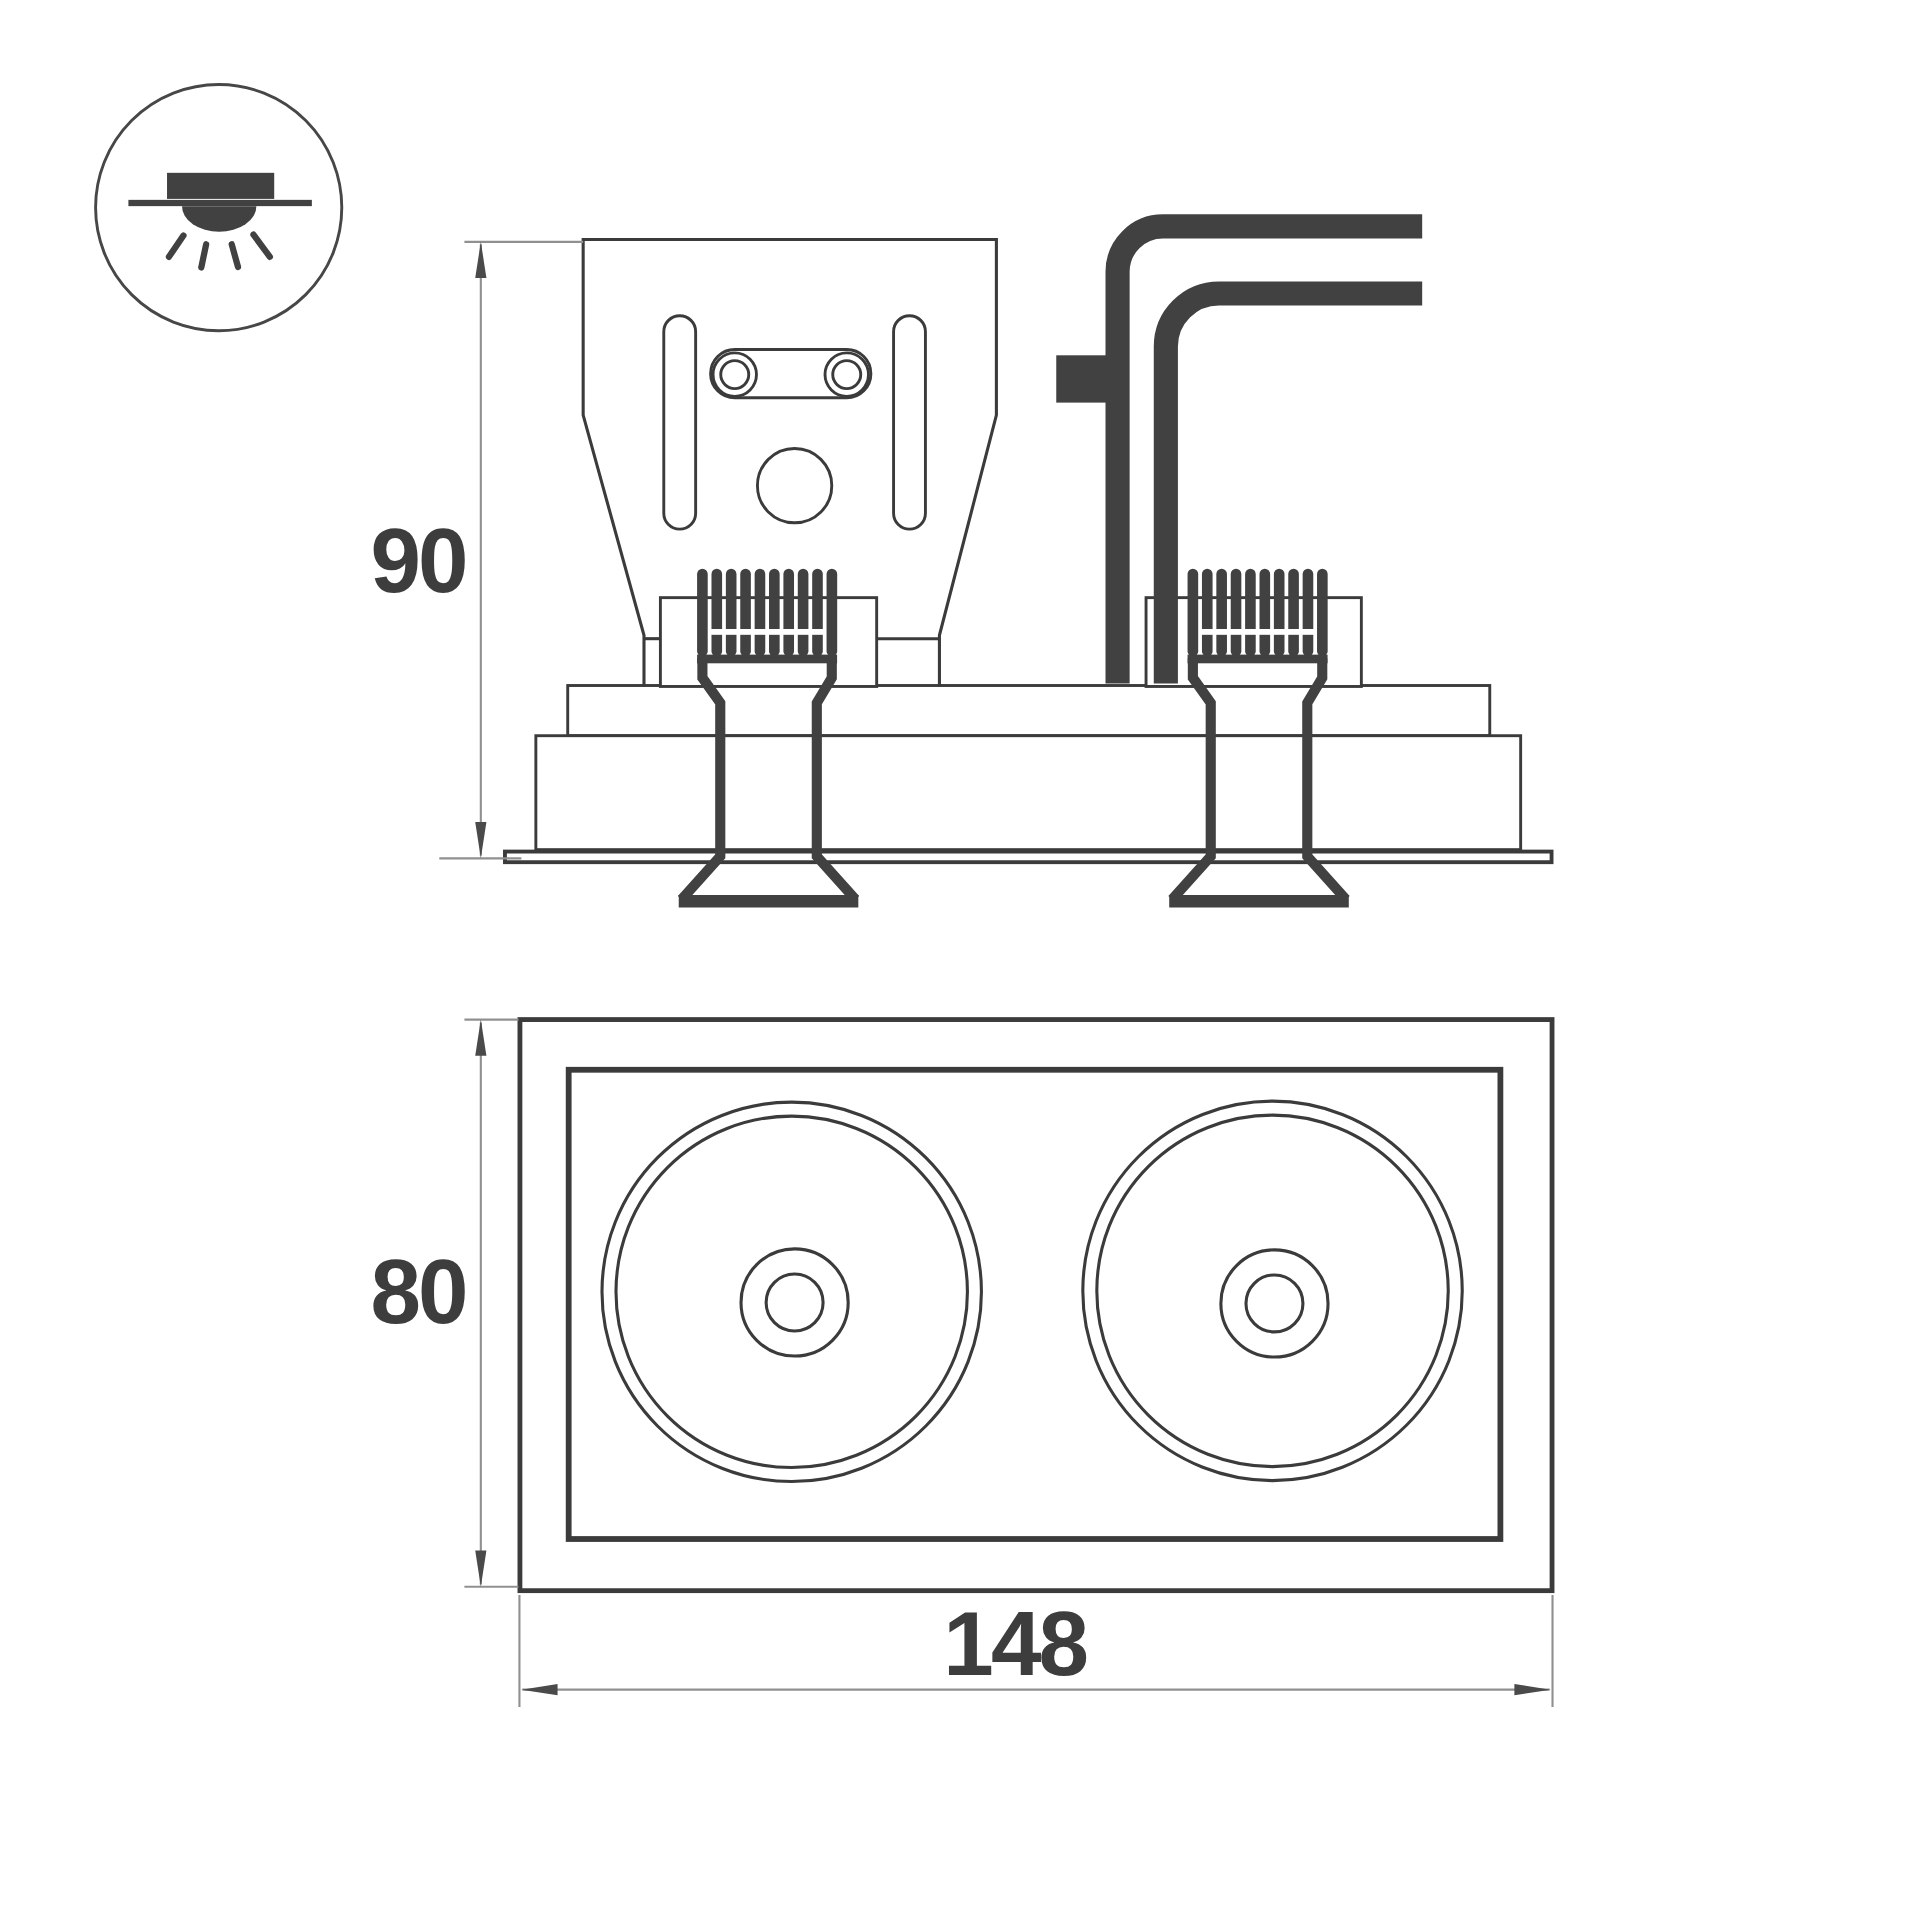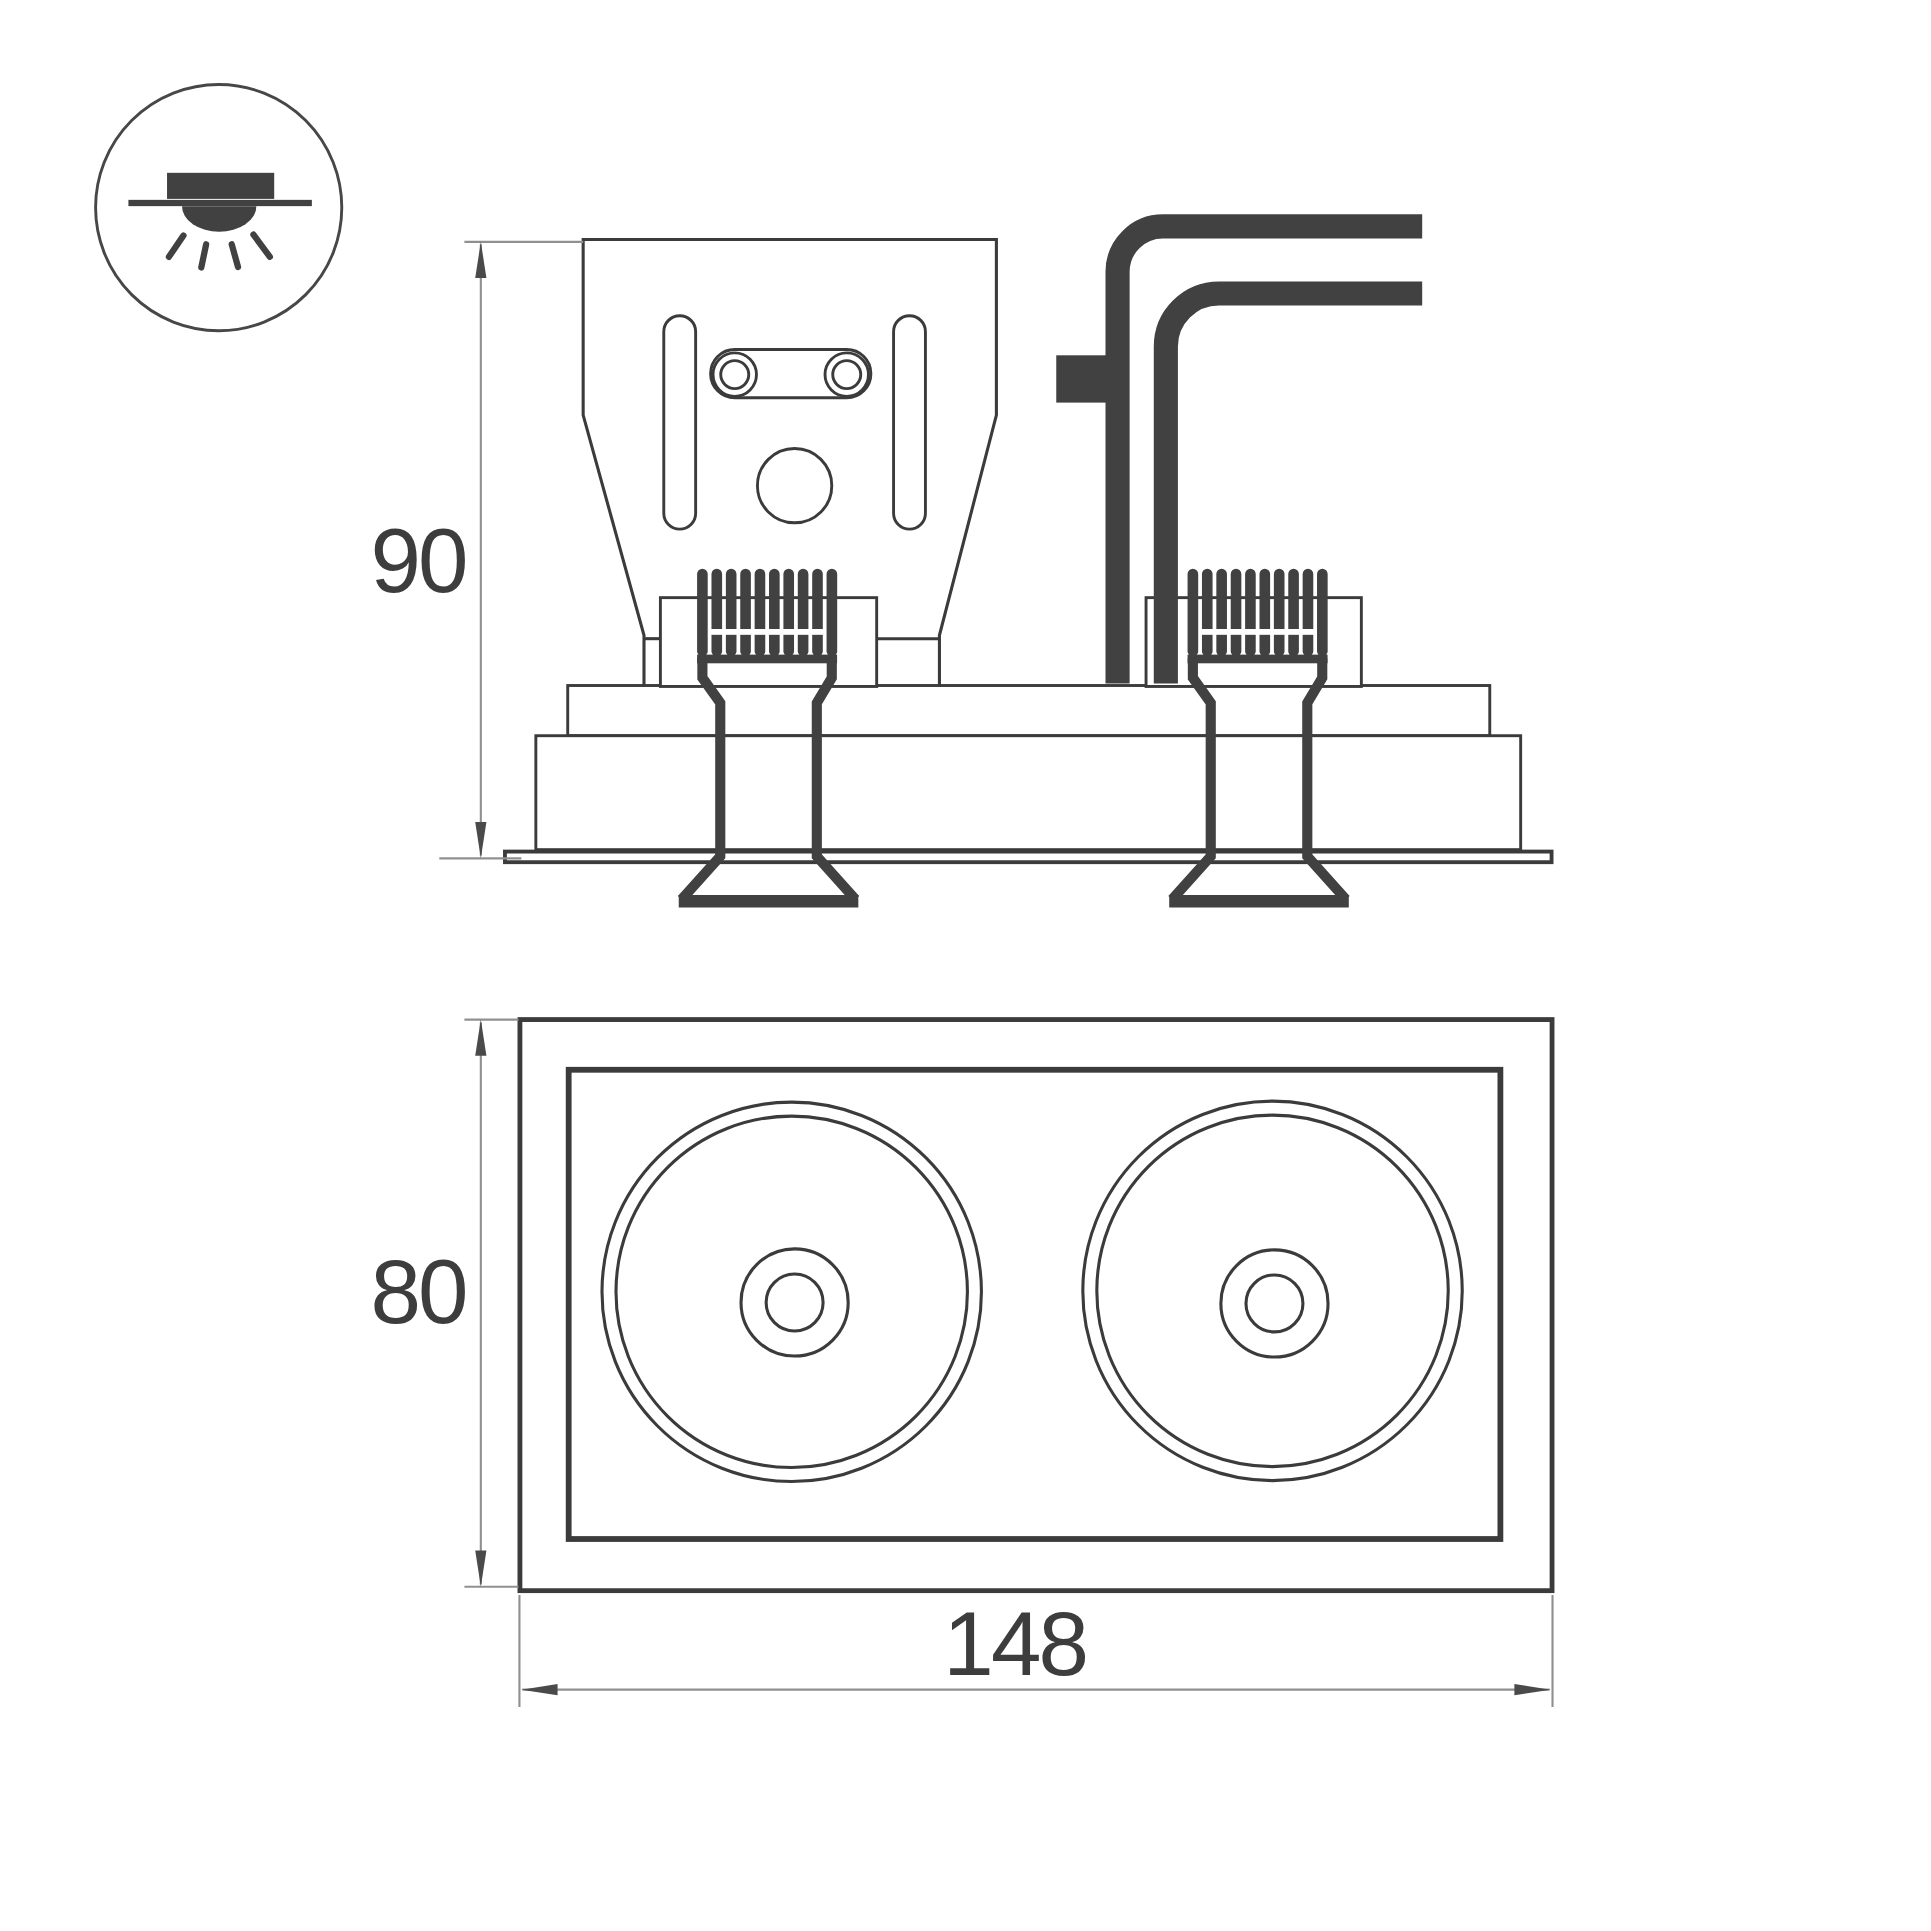--- a/index.html
+++ b/index.html
@@ -1,16 +1,16 @@
 <!DOCTYPE html>
 <html><head>
 <meta charset="utf-8">
 <style>
   html,body{margin:0;padding:0;background:#ffffff;}
-  #page{width:1873px;height:1931px;position:relative;background:#ffffff;overflow:hidden;}
+  #page{width:1873px;height:1931px;position:relative;background:#ffffff;overflow:hidden;font-weight:bold;}
   svg{position:absolute;left:0;top:0;}
   text{font-family:"Liberation Sans", sans-serif;fill:#3d3d3d;}
 </style>
 </head>
 <body>
 <div id="page">
 <svg width="1931" height="1931" viewBox="0 0 2000 2000">
 
   <g id="icon">
     <circle cx="226.5" cy="215" r="127.5" fill="none" stroke="#474747" stroke-width="3"></circle>

